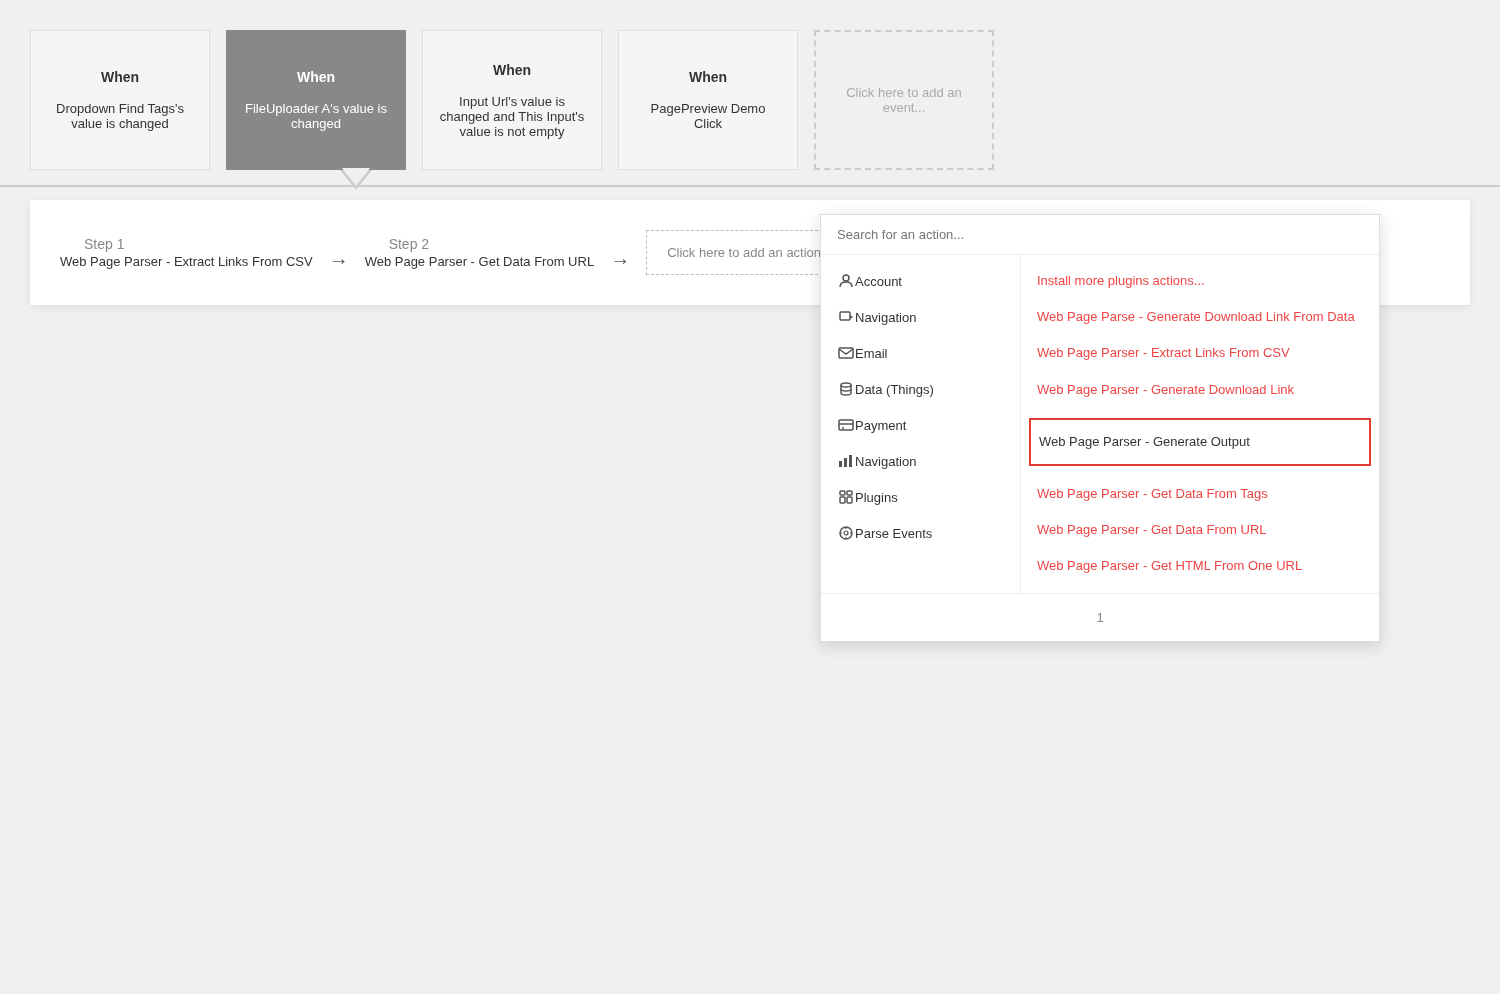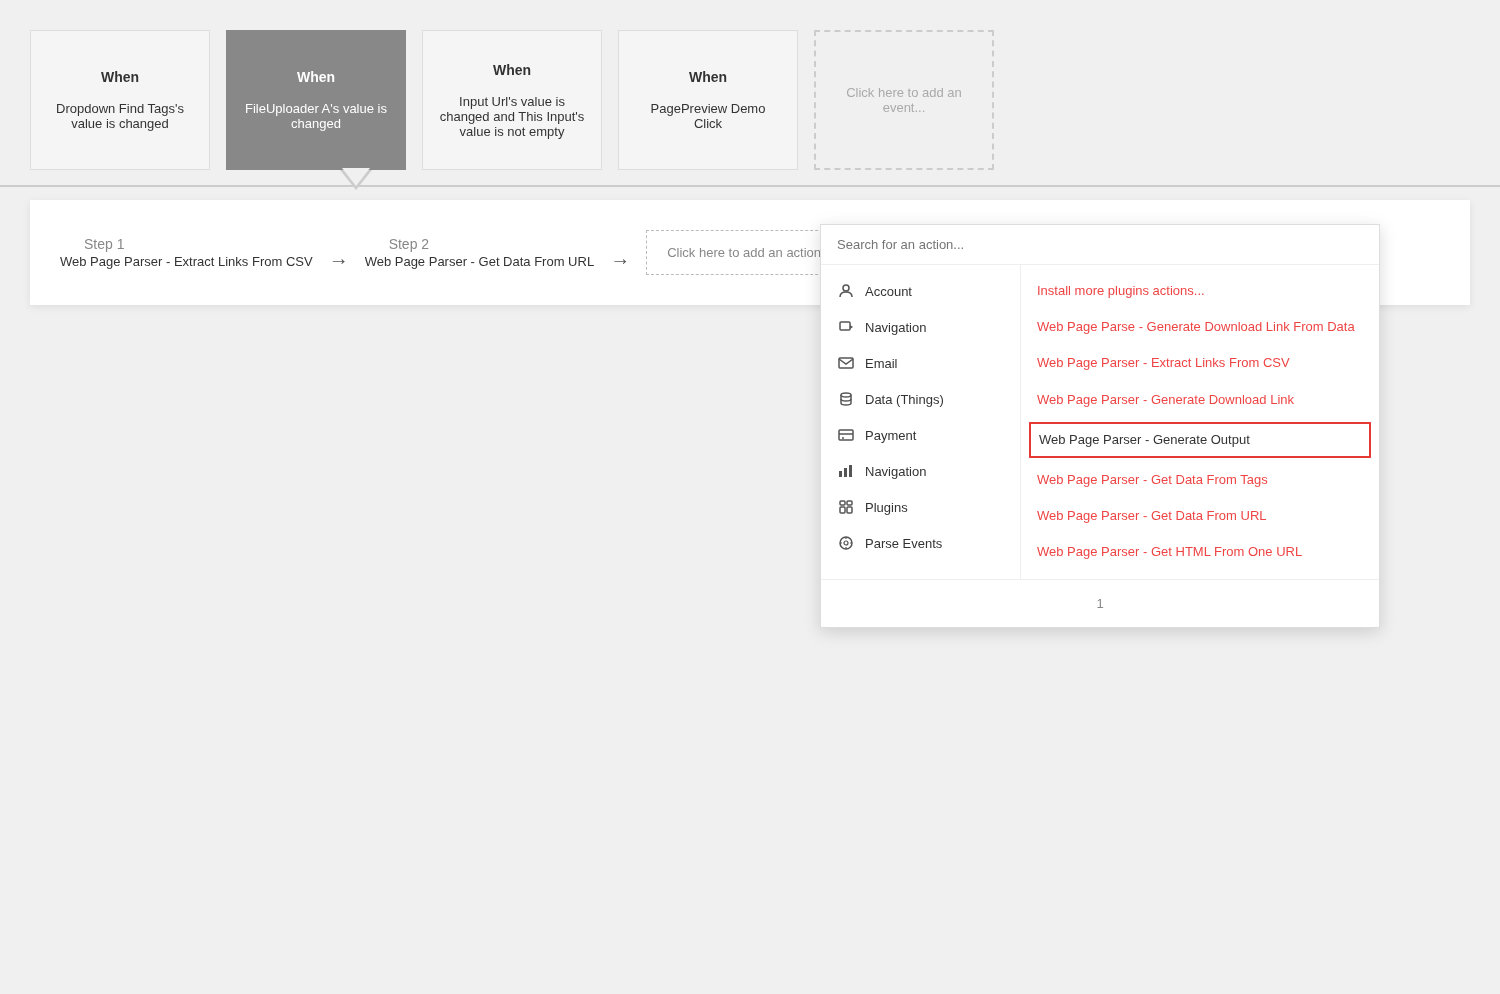--- a/index.html
+++ b/index.html
@@ -135,21 +135,21 @@
       color: #888;
       cursor: pointer;
       white-space: nowrap;
       min-width: 200px;
       text-align: center;
     }
 
     
     .dropdown-panel {
       position: absolute;
-      top: 24px;
+      top: 14px;
       left: 790px;
       width: 560px;
       background: #fff;
       border: 1px solid #ddd;
       box-shadow: 0 4px 16px rgba(0,0,0,0.15);
       z-index: 100;
       font-size: 13px;
     }
 
     .search-box {
@@ -171,21 +171,20 @@
 
     .left-list {
       width: 200px;
       border-right: 1px solid #eee;
       padding: 8px 0;
     }
 
     .left-item {
       display: flex;
       align-items: center;
-      gap: 10px;
       padding: 9px 16px;
       cursor: pointer;
       font-size: 13px;
       color: #333;
     }
     .left-item .item-icon {
       width: 18px;
       height: 18px;
       display: flex;
       align-items: center;
@@ -202,22 +201,22 @@
 
     .right-item {
       padding: 9px 16px;
       cursor: pointer;
       font-size: 13px;
       color: #ef4444;
       line-height: 1.4;
     }
     .right-item.highlighted {
       border: 2px solid #e53935;
-      margin: 4px 8px;
-      padding: 7px 8px;
+      margin: 10px 8px;
+      padding: 13px 8px;
       color: #333;
     }
 
     .page-number {
       text-align: center;
       padding: 16px;
       color: #888;
       font-size: 13px;
       border-top: 1px solid #eee;
     }

